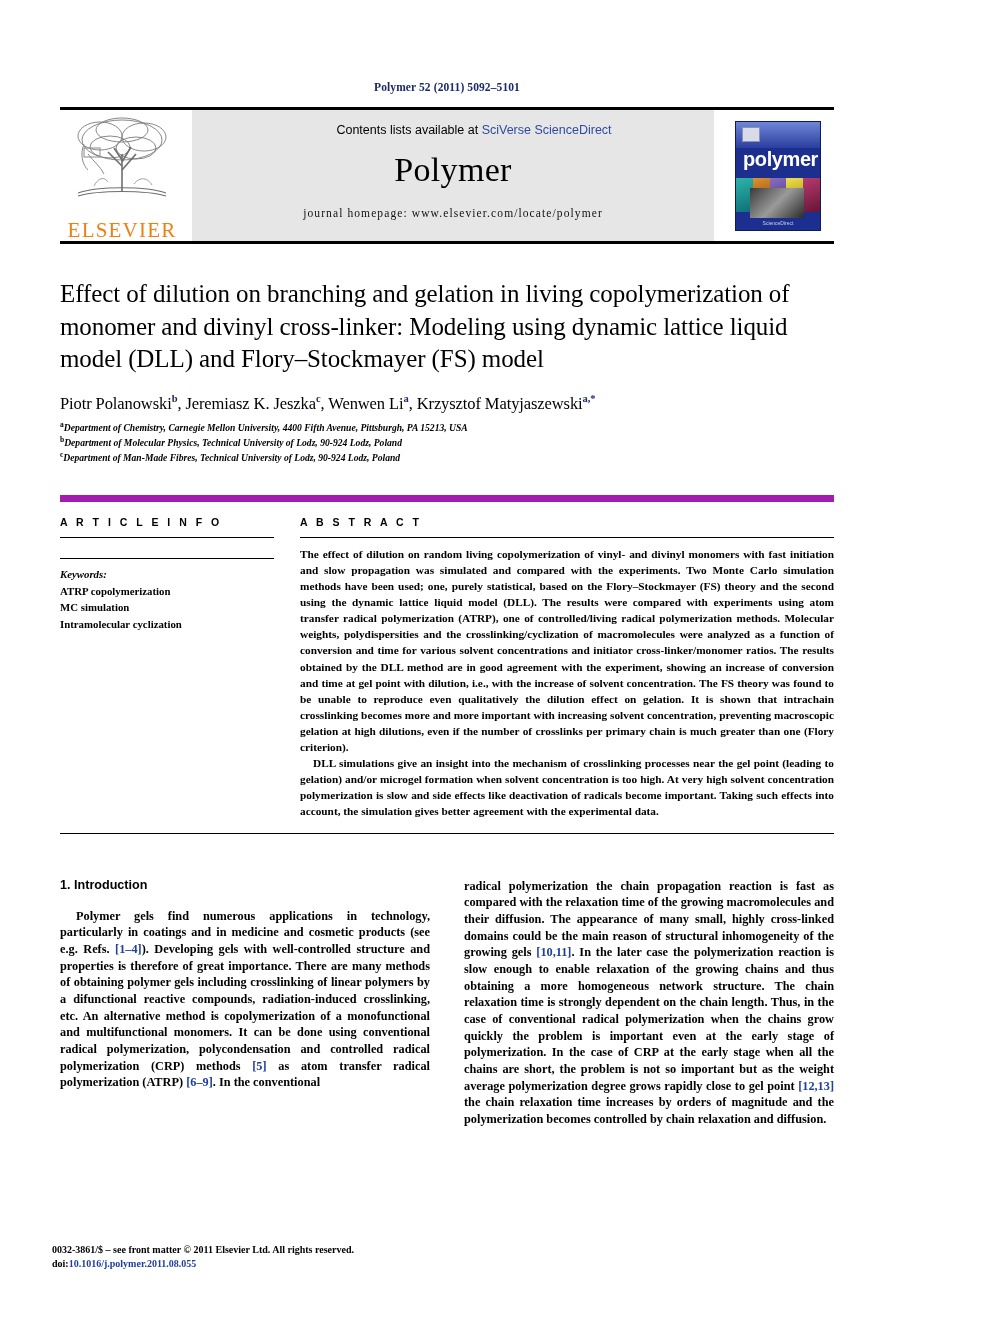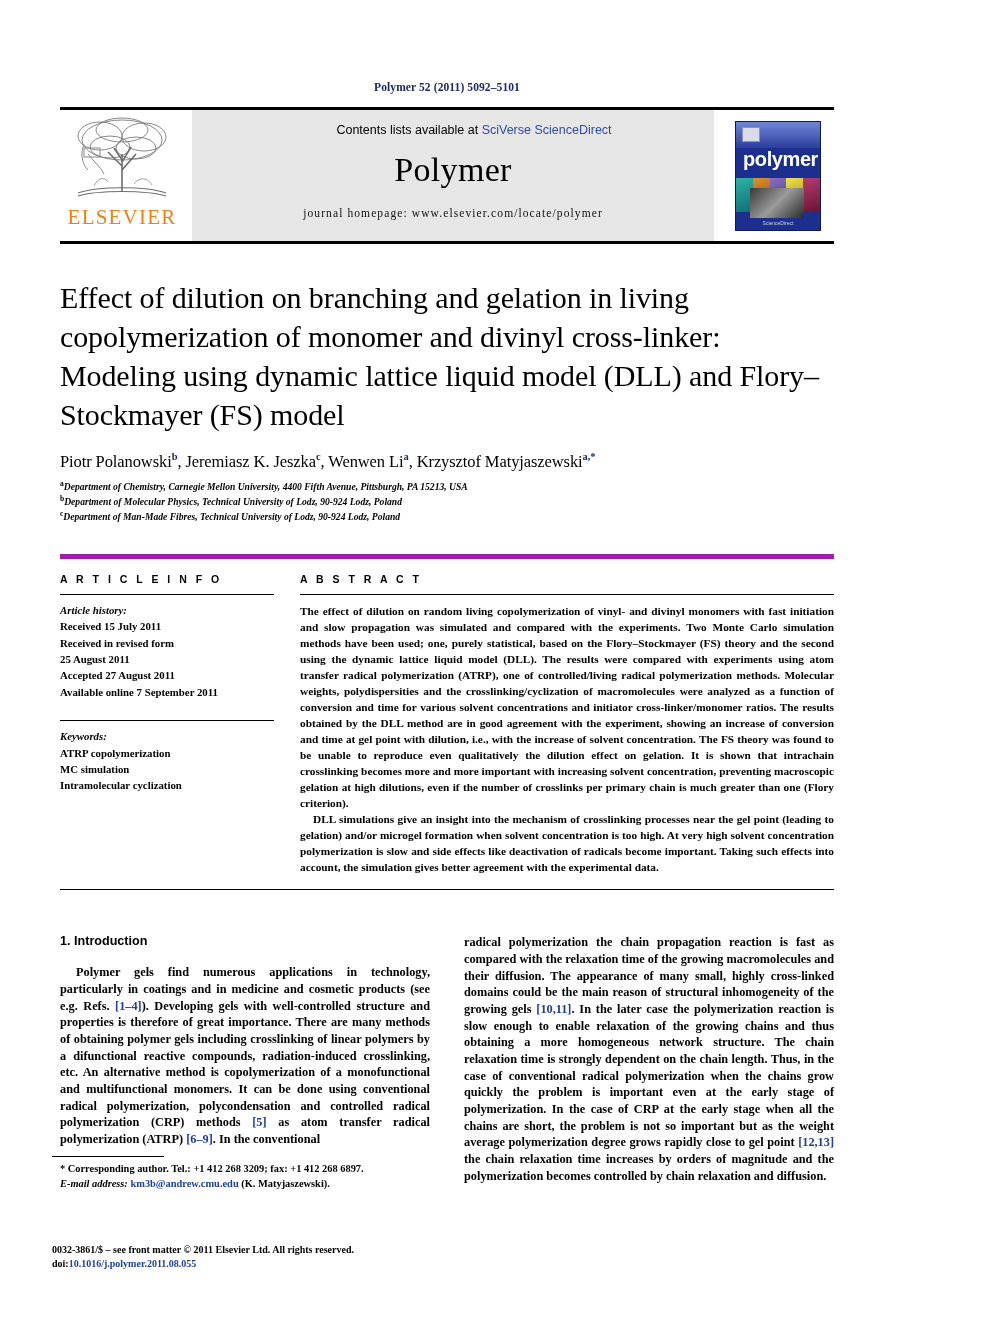--- a/index.html
+++ b/index.html
@@ -41,21 +41,21 @@
     display: flex;
     align-items: stretch;
     box-sizing: content-box;
   }
   .elsevier-box {
     width: 124px;
     flex: 0 0 124px;
     display: flex;
     flex-direction: column;
     align-items: center;
-    justify-content: flex-start;
+    justify-content: space-between;
     padding-top: 4px;
     box-sizing: border-box;
   }
   .tree-logo { display:block; }
   .elsevier-word {
     font-family: "Liberation Serif", serif;
     font-size: 21px;
     letter-spacing: 1.2px;
     color: #f07f13;
     line-height: 1;
@@ -132,21 +132,21 @@
   }
   .cover-foot {
     position: absolute; left: 0; right: 0; bottom: 4px;
     text-align: center; color: #c9d2ef; font-size: 5px;
     font-family: "Liberation Sans", sans-serif;
   }
 
   
   .title-wrap { margin: 34px 52px 0 52px; }
   .paper-title {
-    font-size: 30px;
+    font-size: 25px;
     line-height: 1.30;
     font-weight: normal;
     margin: 0;
     letter-spacing: -0.1px;
   }
   .authors {
     font-size: 16.5px;
     margin-top: 17px;
     letter-spacing: -0.1px;
   }
@@ -156,21 +156,21 @@
     font-size: 9.6px;
     font-style: italic;
     font-weight: bold;
     line-height: 1.45;
   }
   .affil sup { font-style: normal; font-size: 7.5px; }
 
   
   .infoabs {
     margin: 30px 52px 0 52px;
-    border-top: 5px solid #a21caf;
+    border-top: 7px solid #a21caf;
     padding-top: 0;
     display: flex;
   }
   .col-info { width: 240px; flex: 0 0 240px; padding-right: 26px; box-sizing: border-box; }
   .col-abs  { flex: 1 1 auto; }
   .sec-head {
     font-family: "Liberation Sans", sans-serif;
     font-size: 10.5px;
     font-weight: bold;
     letter-spacing: 3px;
@@ -322,28 +322,20 @@
       <div class="affil"><sup>b</sup><span>Department of Molecular Physics, Technical University of Lodz, 90-924 Lodz, Poland</span></div>
       <div class="affil"><sup>c</sup><span>Department of Man-Made Fibres, Technical University of Lodz, 90-924 Lodz, Poland</span></div>
     </div>
   </div>
 
   <div class="infoabs">
 
     <div class="col-info">
       <div class="sec-head">A R T I C L E   I N F O</div>
       <div class="rule"></div>
-      <div class="info-block">
-        <div class="it">Article history:</div>
-        <div>Received 15 July 2011</div>
-        <div>Received in revised form</div>
-        <div>25 August 2011</div>
-        <div>Accepted 27 August 2011</div>
-        <div>Available online 7 September 2011</div>
-      </div>
       <div class="kw-rule"></div>
       <div class="info-block">
         <div class="it">Keywords:</div>
         <div>ATRP copolymerization</div>
         <div>MC simulation</div>
         <div>Intramolecular cyclization</div>
       </div>
     </div>
 
     <div class="col-abs">
@@ -366,24 +358,19 @@
         <p>Polymer gels find numerous applications in technology, particularly in coatings and in medicine and cosmetic products (see e.g. Refs. <span class="ref">[1–4]</span>). Developing gels with well-controlled structure and properties is therefore of great importance. There are many methods of obtaining polymer gels including crosslinking of linear polymers by a difunctional reactive compounds, radiation-induced crosslinking, etc. An alternative method is copolymerization of a monofunctional and multifunctional monomers. It can be done using conventional radical polymerization, polycondensation and controlled radical polymerization (CRP) methods <span class="ref">[5]</span> as atom transfer radical polymerization (ATRP) <span class="ref">[6–9]</span>. In the conventional</p>
       </div>
     </div>
     <div class="bcol">
       <div class="bodytext">
         <p style="text-indent:0">radical polymerization the chain propagation reaction is fast as compared with the relaxation time of the growing macromolecules and their diffusion. The appearance of many small, highly cross-linked domains could be the main reason of structural inhomogeneity of the growing gels <span class="ref">[10,11]</span>. In the later case the polymerization reaction is slow enough to enable relaxation of the growing chains and thus obtaining a more homogeneous network structure. The chain relaxation time is strongly dependent on the chain length. Thus, in the case of conventional radical polymerization when the chains grow quickly the problem is important even at the early stage of polymerization. In the case of CRP at the early stage when all the chains are short, the problem is not so important but as the weight average polymerization degree grows rapidly close to gel point <span class="ref">[12,13]</span> the chain relaxation time increases by orders of magnitude and the polymerization becomes controlled by chain relaxation and diffusion.</p>
       </div>
     </div>
   </div>
 
-  <div class="footnote-area">
-    <div class="fn-rule"></div>
-    <div class="footnote">* Corresponding author. Tel.: +1 412 268 3209; fax: +1 412 268 6897.</div>
-    <div class="footnote"><span class="it">E-mail address:</span> <span class="mail">km3b@andrew.cmu.edu</span> (K. Matyjaszewski).</div>
-  </div>
 
   <div class="issn-area">
     <div>0032-3861/$ – see front matter © 2011 Elsevier Ltd. All rights reserved.</div>
     <div><span>doi:</span><span class="doi">10.1016/j.polymer.2011.08.055</span></div>
   </div>
 
 </div>
 
 </body></html>

